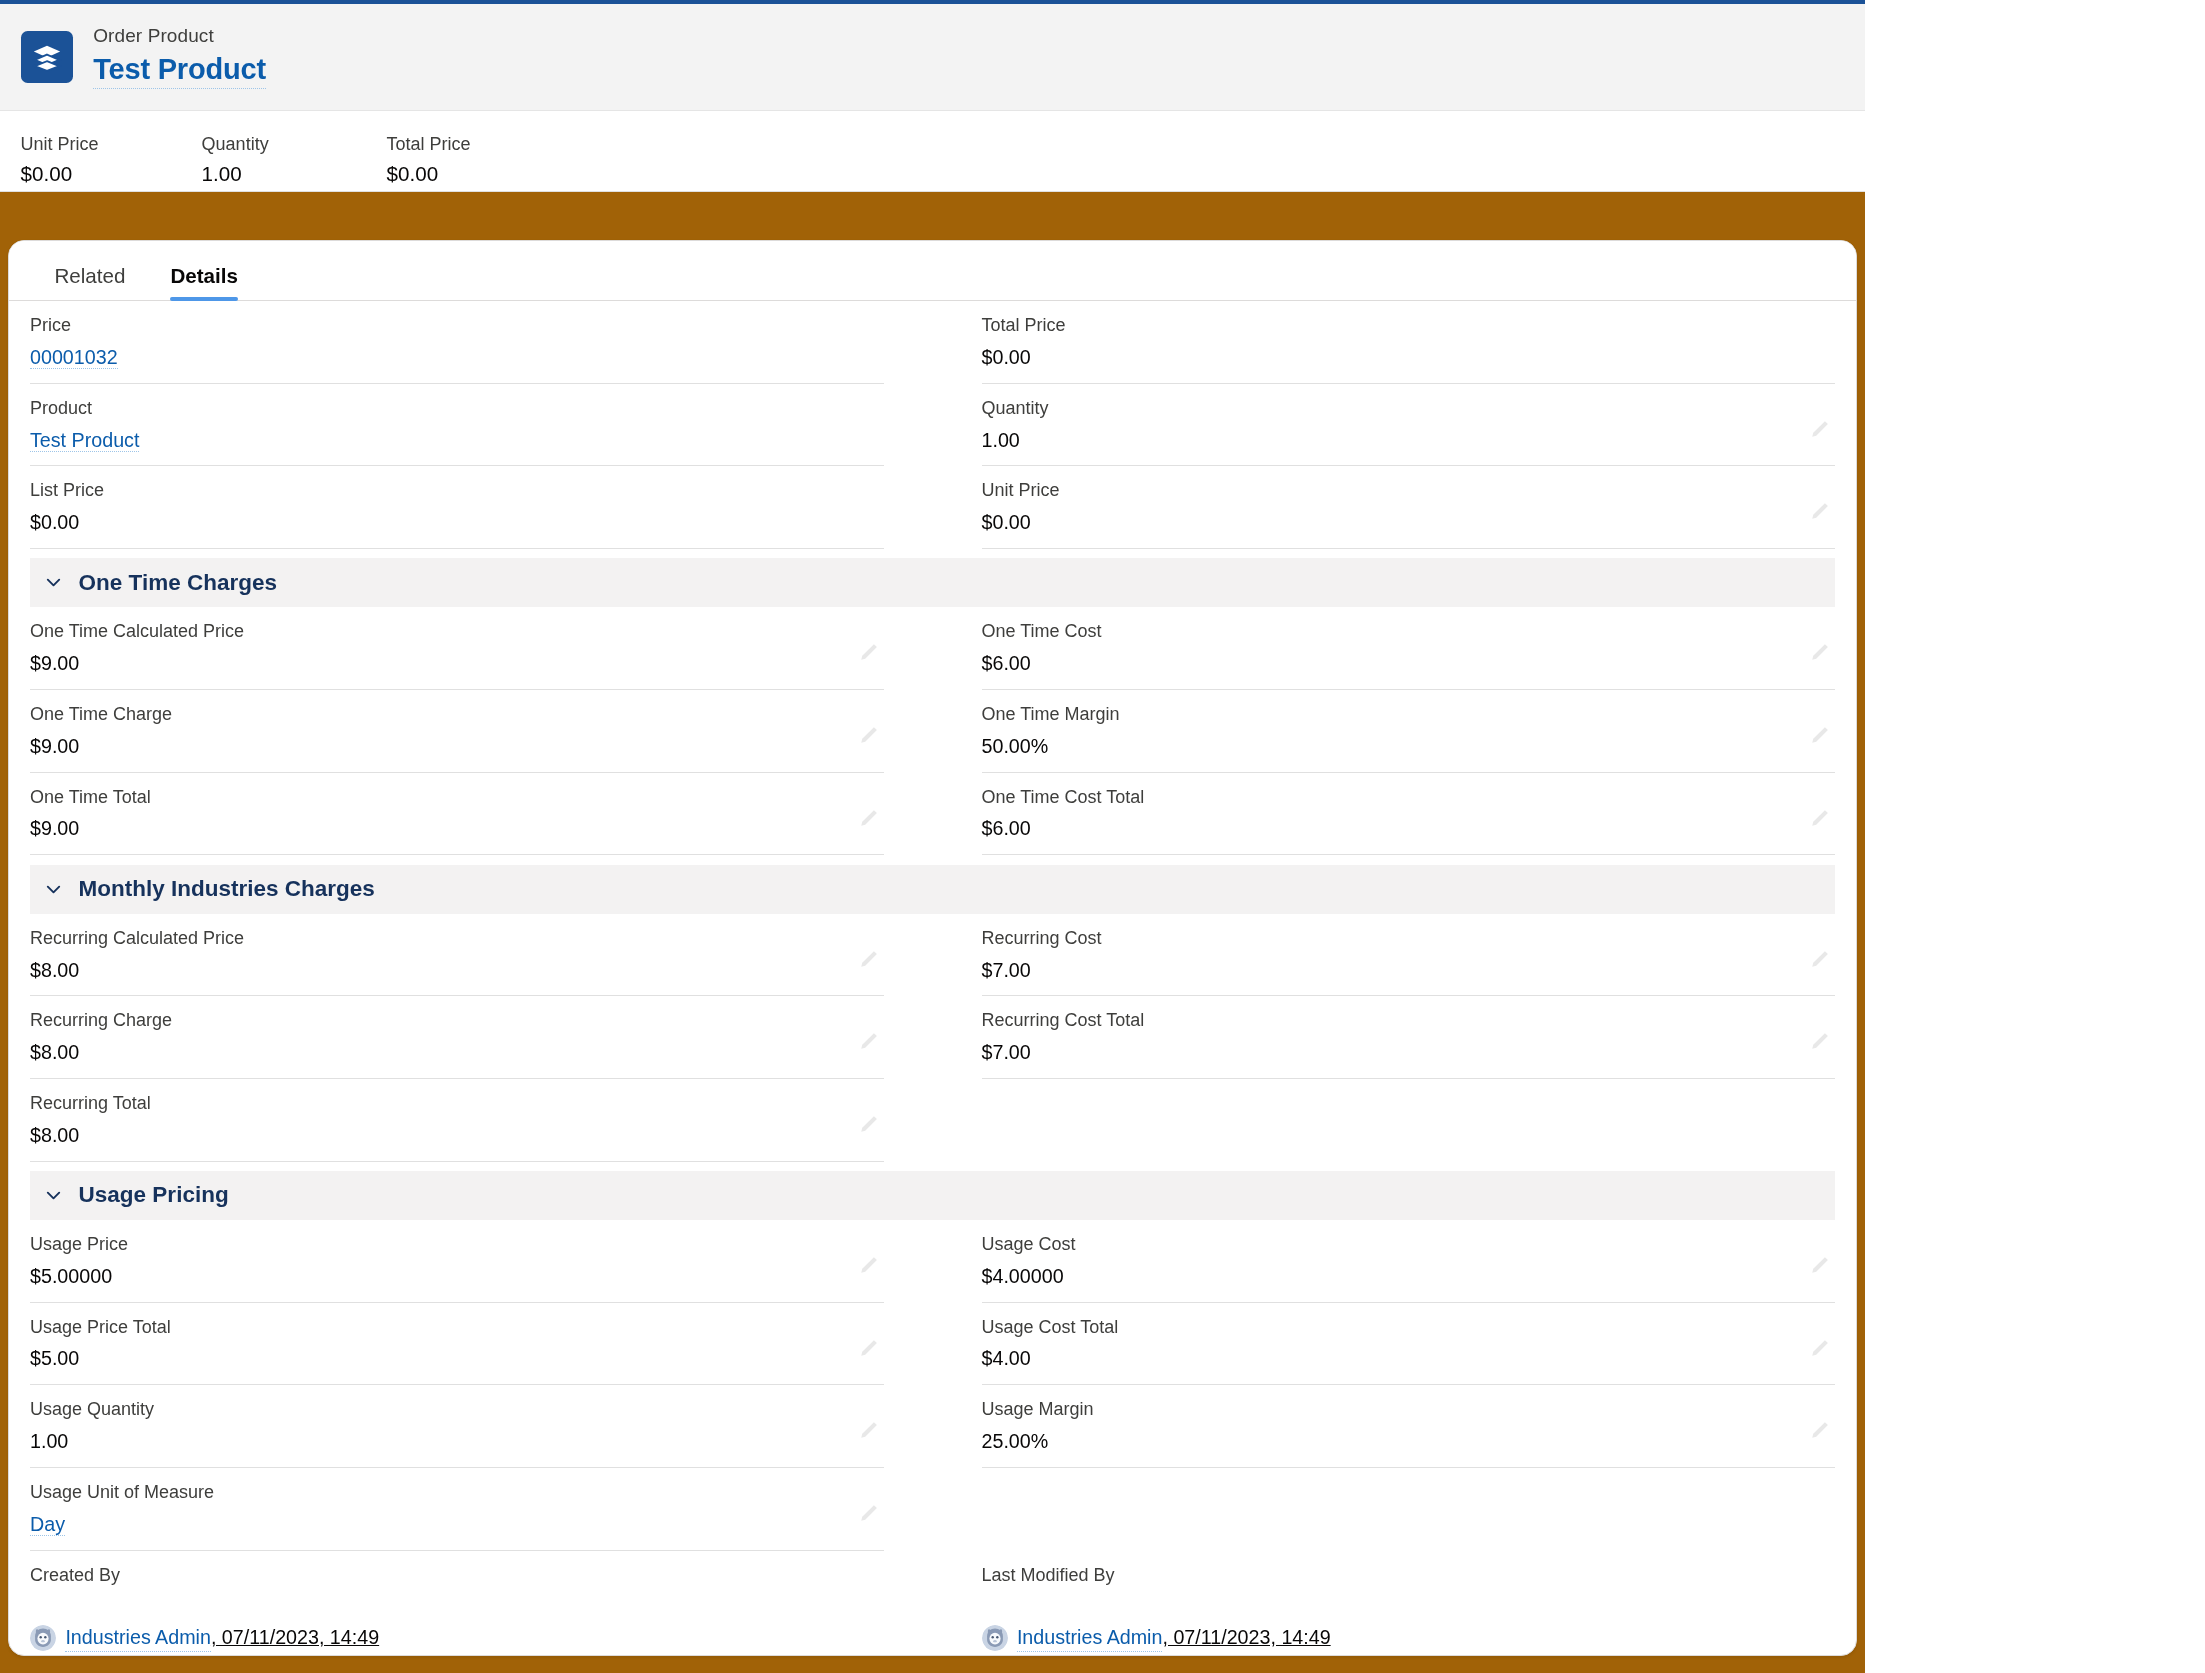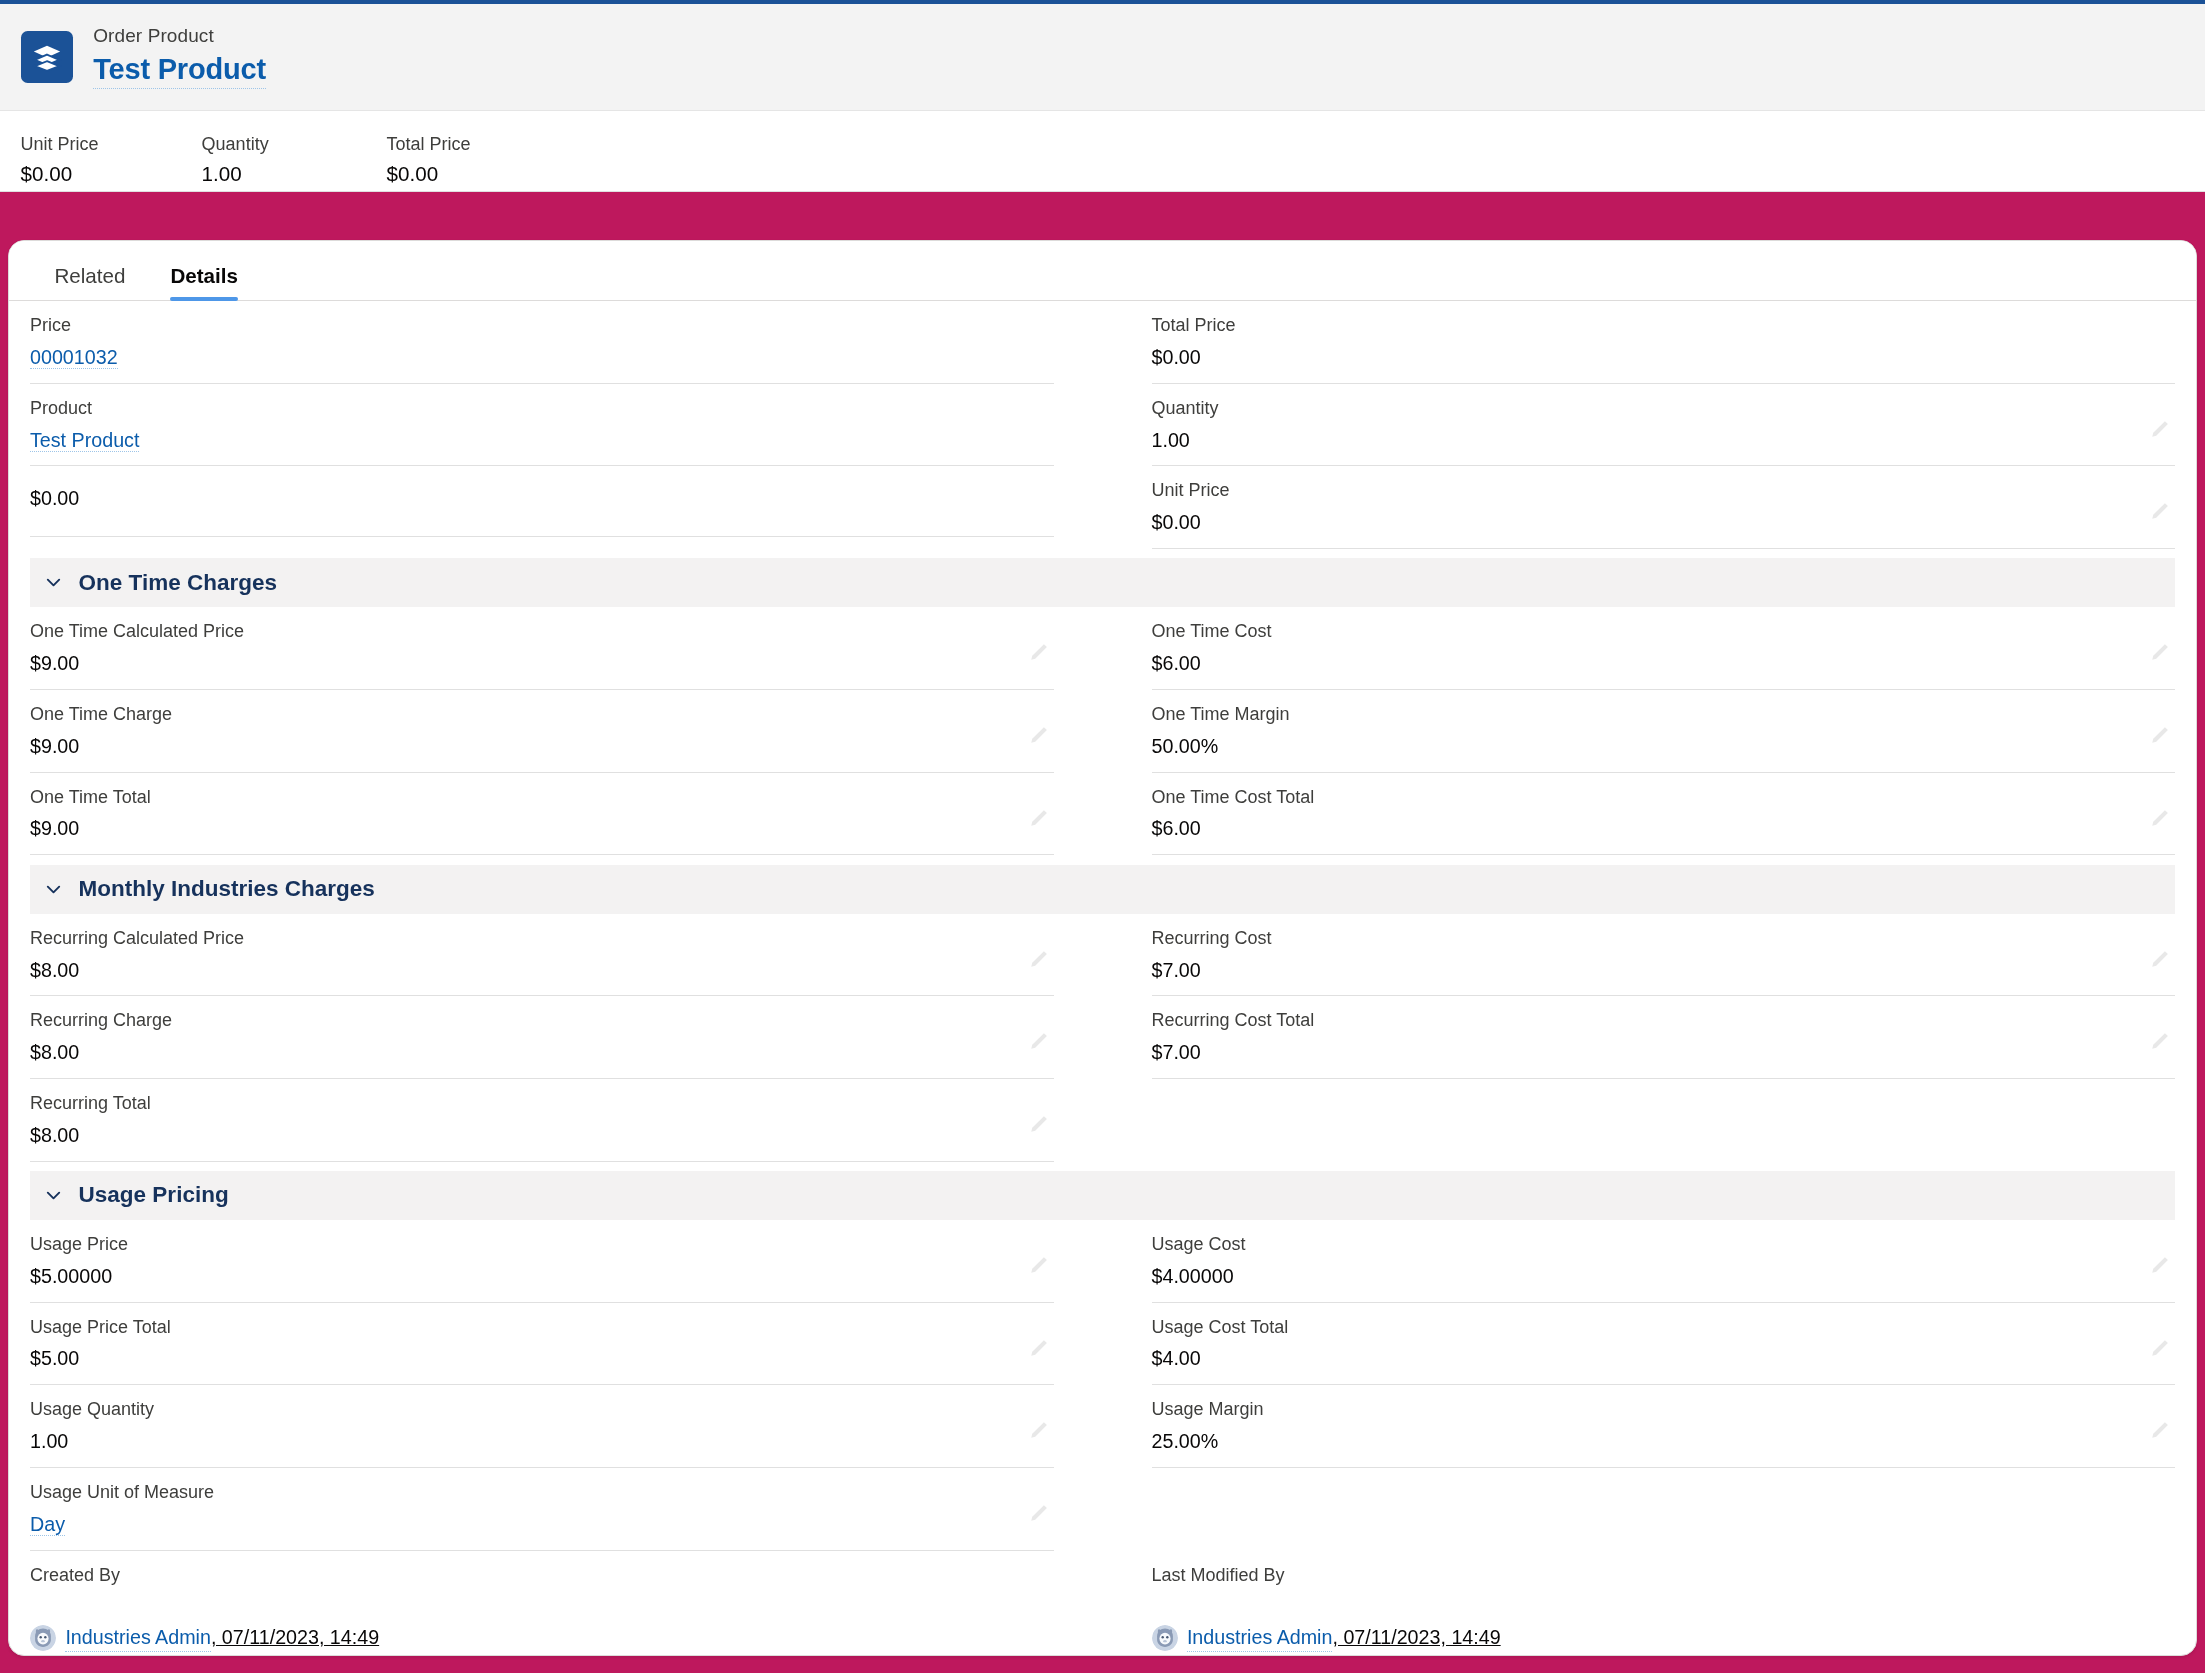--- a/index.html
+++ b/index.html
@@ -3,21 +3,21 @@
 <meta charset="utf-8">
 <style>
   * { box-sizing: border-box; }
   html, body {
     margin: 0; padding: 0;
     width: 2205px; height: 1673px;
     background: #ffffff;
     font-family: "Liberation Sans", sans-serif;
     -webkit-font-smoothing: antialiased;
   }
-  .page { width: 2205px; height: 1673px; position: relative; overflow: hidden; background:#be185d; }
+  .page { width: 1865px; height: 1673px; position: relative; overflow: hidden; background:#a16207; }
 
   
   .top-accent {
     position:absolute; top:0; left:0; width:100%; height:3.7px;
     background:#1b5297;
   }
 
   
   .record-header {
     position:absolute; top:3.7px; left:0; right:0; height:107px;
@@ -207,20 +207,21 @@
           </div>
 
           <div class="field">
             <div class="f-label">Product</div>
             <div class="f-value">
               <a class="link">Test Product</a>
             </div>
           </div>
 
           <div class="field">
+            <div class="f-label">List Price</div>
             <div class="f-value">$0.00</div>
           </div>
 
         </div>
         <div class="col col-right">
 
           <div class="field">
             <div class="f-label">Total Price</div>
             <div class="f-value">$0.00</div>
           </div>

